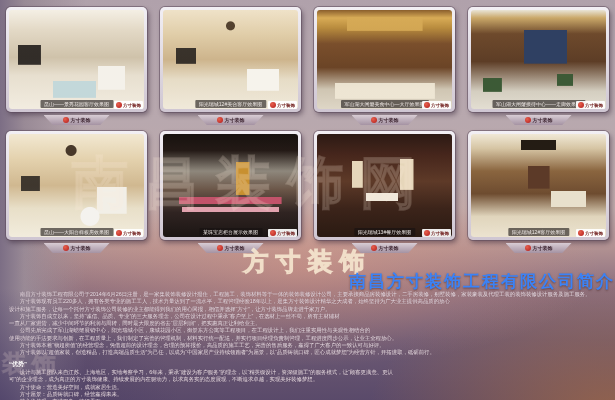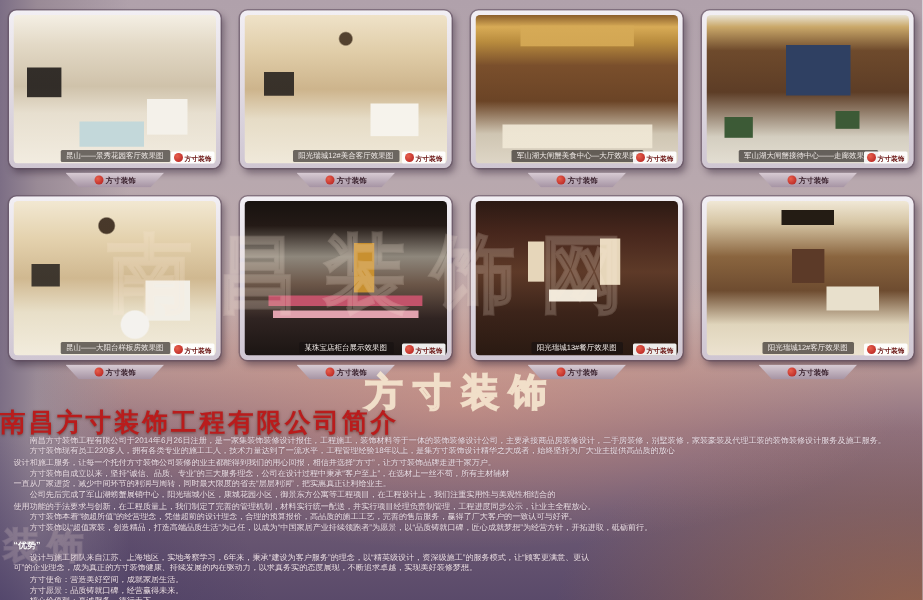--- a/index.html
+++ b/index.html
@@ -99,23 +99,23 @@
     background:radial-gradient(circle at 35% 35%, #e8604d, #b01c1c);}
   .banner .banner-text{font-size:5px;color:#3c2430;font-weight:bold;white-space:nowrap;}
   
   .big-logo{
     position:absolute;top:245px;left:0;right:0;text-align:center;z-index:6;
     font-family:"DejaVu Serif","Liberation Serif",serif;font-weight:bold;font-size:25px;
     letter-spacing:7px;color:rgba(248,234,210,.16);
     -webkit-text-stroke:1px rgba(248,234,210,.85);
   }
   .company-title{
-    position:absolute;top:270px;left:0;right:0;text-align:left;z-index:6;
+    position:absolute;top:270px;left:0;right:0;text-align:right;z-index:6;
     font-family:"DejaVu Serif","Liberation Serif",serif;font-weight:bold;font-size:17px;
-    letter-spacing:2px;color:#b91c1c;text-shadow:0 1px 2px rgba(70,35,25,.55);
+    letter-spacing:2px;color:#3b82f6;text-shadow:0 1px 2px rgba(70,35,25,.55);
   }
   
   .body-text{
     position:absolute;top:291px;left:9px;right:9px;z-index:6;
     font-size:5.4px;line-height:7.3px;color:#e9dee4;text-shadow:0 0 1px rgba(70,40,60,.4);
   }
   .body-text .line{white-space:nowrap;overflow:hidden;}
   .body-text .indent{text-indent:2em;}
   .adv-header{font-weight:bold;color:#ffffff;font-size:6px;margin-top:4px;margin-bottom:1px;}
 </style>

